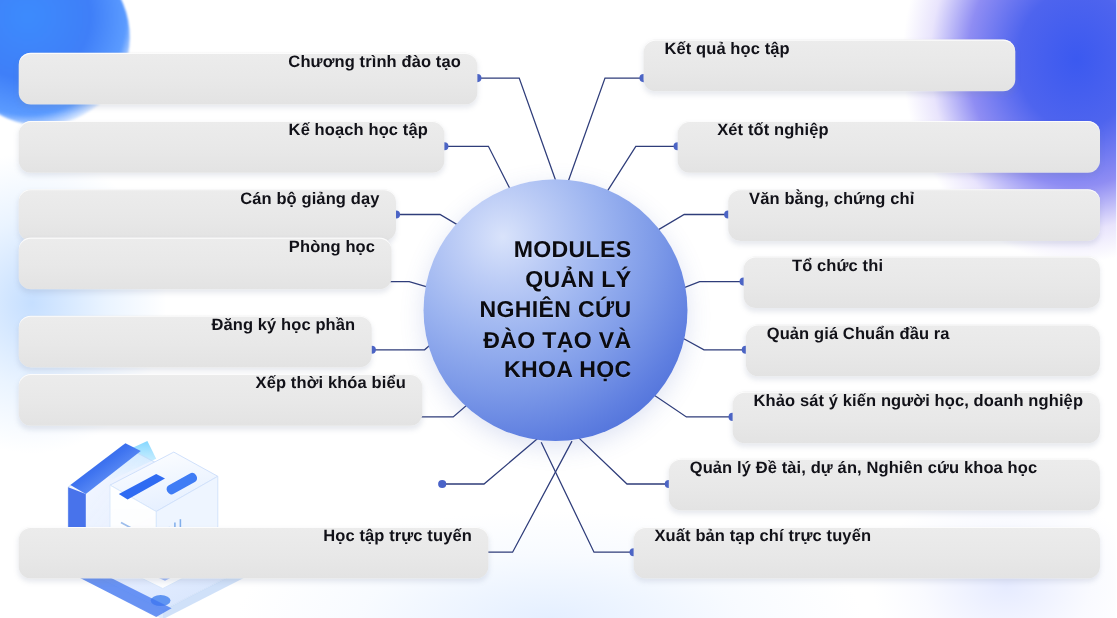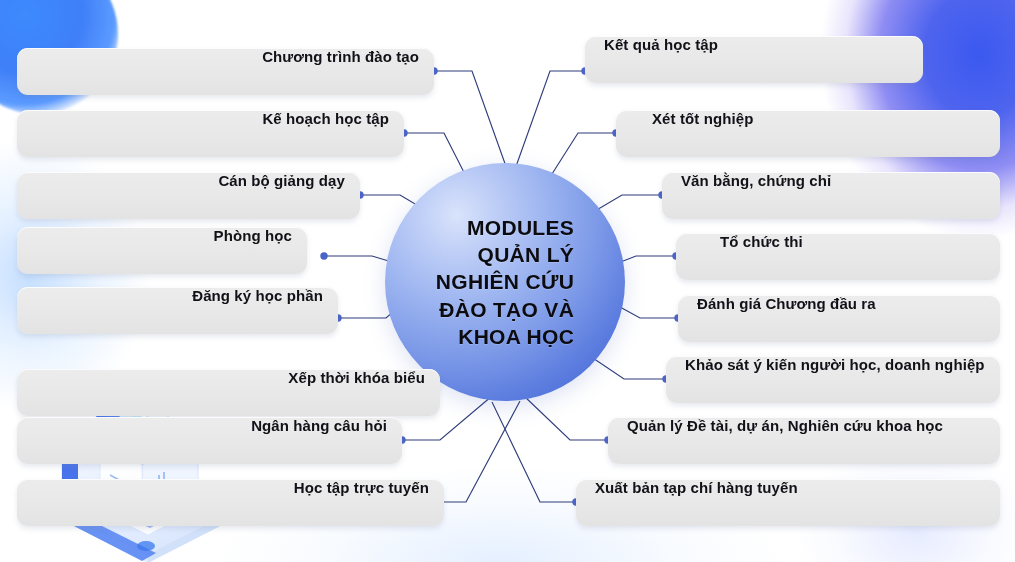--- a/index.html
+++ b/index.html
@@ -200,54 +200,51 @@
 
   <div class="pill left" style="left:17px;top:48px;width:417px;">
     <span class="pill-label">Chương trình đào tạo</span>
   </div>
   <div class="pill left" style="left:17px;top:110px;width:387px;">
     <span class="pill-label">Kế hoạch học tập</span>
   </div>
   <div class="pill left" style="left:17px;top:172px;width:343px;">
     <span class="pill-label">Cán bộ giảng dạy</span>
   </div>
-  <div class="pill left" style="left:17px;top:227px;width:290px;">
+  <div class="pill left" style="left:17px;top:216px;width:339px;">
     <span class="pill-label">Phòng học</span>
   </div>
   <div class="pill left" style="left:17px;top:287px;width:321px;">
     <span class="pill-label">Đăng ký học phần</span>
   </div>
-  <div class="pill left" style="left:17px;top:369px;width:423px;">
+  <div class="pill left" style="left:17px;top:340px;width:367px;">
     <span class="pill-label">Xếp thời khóa biểu</span>
-  </div>
-  <div class="pill left" style="left:17px;top:417px;width:385px;">
-    <span class="pill-label">Ngân hàng câu hỏi</span>
   </div>
   <div class="pill left" style="left:17px;top:479px;width:427px;">
     <span class="pill-label">Học tập trực tuyến</span>
   </div>
 
   <div class="pill right" style="left:585px;top:36px;width:338px;">
     <span class="pill-label">Kết quả học tập</span>
   </div>
   <div class="pill right" style="left:616px;top:110px;width:384px;padding-left:36px;">
     <span class="pill-label">Xét tốt nghiệp</span>
   </div>
   <div class="pill right" style="left:662px;top:172px;width:338px;">
     <span class="pill-label">Văn bằng, chứng chỉ</span>
   </div>
   <div class="pill right" style="left:676px;top:233px;width:324px;padding-left:44px;">
     <span class="pill-label">Tổ chức thi</span>
   </div>
   <div class="pill right" style="left:678px;top:295px;width:322px;">
-    <span class="pill-label">Đánh giá Chương đầu ra</span>
+    <span class="pill-label">Quản giá Chuẩn đầu ra</span>
   </div>
   <div class="pill right" style="left:666px;top:356px;width:334px;">
     <span class="pill-label">Khảo sát ý kiến người học, doanh nghiệp</span>
   </div>
   <div class="pill right" style="left:608px;top:417px;width:392px;">
     <span class="pill-label">Quản lý Đề tài, dự án, Nghiên cứu khoa học</span>
   </div>
   <div class="pill right" style="left:576px;top:479px;width:424px;">
-    <span class="pill-label">Xuất bản tạp chí hàng tuyến</span>
+    <span class="pill-label">Xuất bản tạp chí trực tuyến</span>
   </div>
 
 </div>
 
 </body></html>

